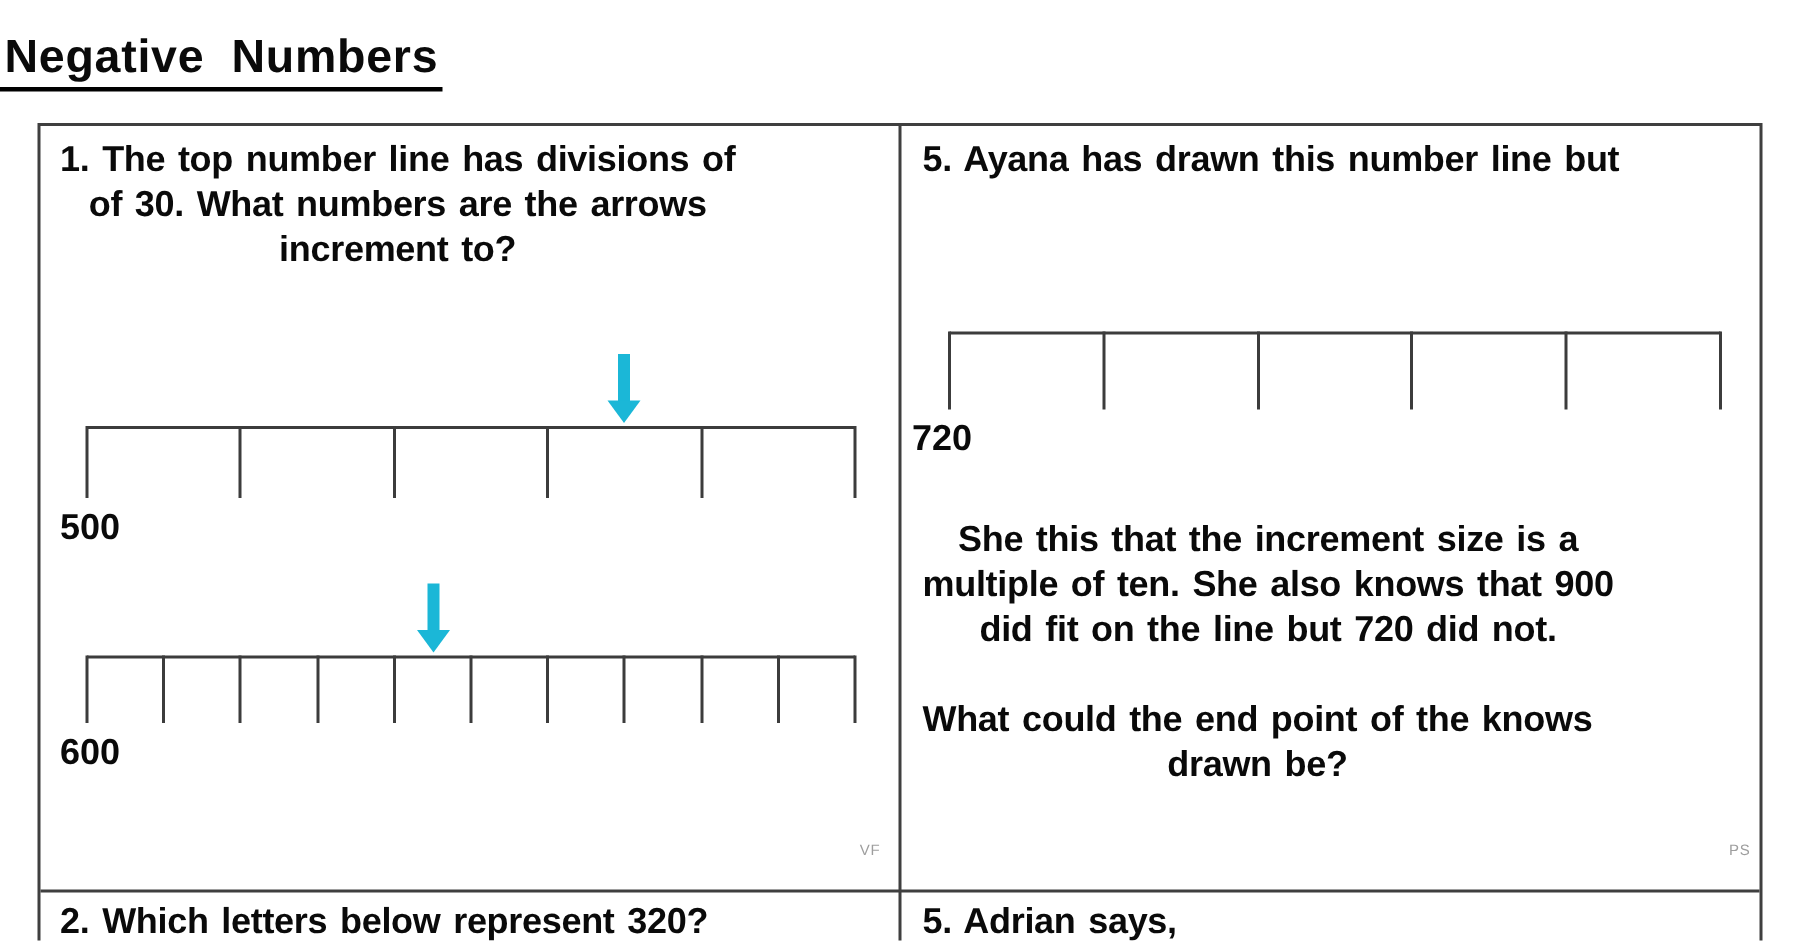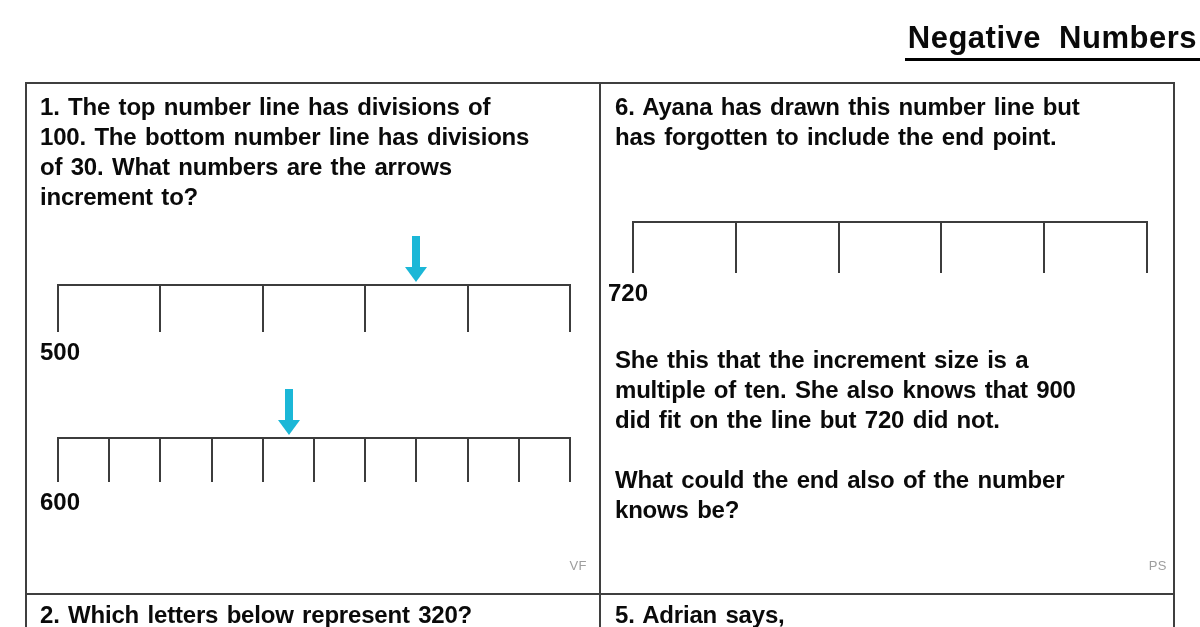--- a/index.html
+++ b/index.html
@@ -5,21 +5,21 @@
   html, body {
     margin: 0; padding: 0;
     width: 1200px; height: 627px;
     overflow: hidden;
     background: #ffffff;
     font-family: "Liberation Sans", sans-serif;
   }
   .page { position: relative; width: 1200px; height: 627px; background: #fff; }
 
   
-  .title-wrap { position: absolute; top: 20px; left: 0; width: 100%; text-align: right; }
+  .title-wrap { position: absolute; top: 20px; left: 0; width: 100%; text-align: left; }
   .title {
     display: inline-block;
     font-size: 31px; font-weight: bold; color: #0a0a0a;
     letter-spacing: 0.5px; word-spacing: 9px;
     border-bottom: 3px solid #000;
     padding: 0 3px 2px 3px;
   }
 
   
   .table {
@@ -34,30 +34,30 @@
   .cell { position: absolute; }
   #cell-q1 { left: 0; top: 0; width: 572px; height: 509px; }
   #cell-q4 { left: 574px; top: 0; width: 572px; height: 509px; }
   #cell-q2 { left: 0; top: 511px; width: 572px; height: 185px; }
   #cell-q5 { left: 574px; top: 511px; width: 572px; height: 185px; }
 
   .qtext {
     position: absolute;
     font-size: 24px; font-weight: bold; color: #0a0a0a;
     line-height: 30px; white-space: nowrap;
-    letter-spacing: -0.2px; word-spacing: 2px;
+    letter-spacing: -0.2px; word-spacing: 2px; text-align: center;
   }
   #q1-text { left: 13px; top: 8px; }
   #q4-text { left: 14px; top: 8px; }
   #q4-para2 { left: 14px; top: 261px; }
   #q4-para3 { left: 14px; top: 381px; }
   #q2-text { left: 13px; top: 5px; }
   #q5-text { left: 14px; top: 5px; }
 
-  .marker { position: absolute; font-size: 13px; color: #9e9e9e; letter-spacing: 0.5px; }
+  .marker { position: absolute; font-size: 10px; color: #9e9e9e; letter-spacing: 0.5px; }
   #marker-vf { right: 12px; bottom: 20px; }
   #marker-ps { right: 6px; bottom: 20px; }
 
   
   .nl { position: absolute; height: 2px; }
   #nl-q1-top    { left: 31px; top: 200px; width: 512px; --tick-h: 48px; --label-dx: -18px; }
   #nl-q1-bottom { left: 31px; top: 353px; width: 512px; --tick-h: 45px; --label-dx: -18px; }
   #nl-q4        { left: 32px; top: 137px; width: 514px; --tick-h: 52px; --label-dx: -25px; }
 
   .nl-bar  { position: absolute; left: 0; right: 0; top: 0; height: 2px; background: #3c3c3c; }
@@ -81,21 +81,20 @@
 
   <div class="title-wrap">
     <span class="title">Negative Numbers</span>
   </div>
 
   <div class="table">
 
     <div class="cell" id="cell-q1">
       <div class="qtext" id="q1-text">
         <div>1. The top number line has divisions of</div>
-        <div>100. The bottom number line has divisions</div>
         <div>of 30. What numbers are the arrows</div>
         <div>increment to?</div>
       </div>
       <div class="nl" id="nl-q1-top">
           <div class="nl-bar"></div>
           <div class="nl-tick" style="left: calc(0% - 1px);"></div>
           <div class="nl-tick" style="left: calc(20% - 1px);"></div>
           <div class="nl-tick" style="left: calc(40% - 1px);"></div>
           <div class="nl-tick" style="left: calc(60% - 1px);"></div>
           <div class="nl-tick" style="left: calc(80% - 1px);"></div>
@@ -123,41 +122,40 @@
             <div class="nl-arrow-shaft"></div>
             <div class="nl-arrow-head"></div>
           </div>
           <div class="nl-label">600</div>
         </div>
       <div class="marker" id="marker-vf">VF</div>
     </div>
 
     <div class="cell" id="cell-q4">
       <div class="qtext" id="q4-text">
-        <div>6. Ayana has drawn this number line but</div>
-        <div>has forgotten to include the end point.</div>
+        <div>5. Ayana has drawn this number line but</div>
       </div>
       <div class="nl" id="nl-q4">
           <div class="nl-bar"></div>
           <div class="nl-tick" style="left: calc(0% - 1px);"></div>
           <div class="nl-tick" style="left: calc(20% - 1px);"></div>
           <div class="nl-tick" style="left: calc(40% - 1px);"></div>
           <div class="nl-tick" style="left: calc(60% - 1px);"></div>
           <div class="nl-tick" style="left: calc(80% - 1px);"></div>
           <div class="nl-tick" style="left: calc(100% - 1px);"></div>
           <div class="nl-label">720</div>
         </div>
       <div class="qtext" id="q4-para2">
         <div>She this that the increment size is a</div>
         <div>multiple of ten. She also knows that 900</div>
         <div>did fit on the line but 720 did not.</div>
       </div>
       <div class="qtext" id="q4-para3">
-        <div>What could the end also of the number</div>
-        <div>knows be?</div>
+        <div>What could the end point of the knows</div>
+        <div>drawn be?</div>
       </div>
       <div class="marker" id="marker-ps">PS</div>
     </div>
 
     <div class="divider-v"></div>
     <div class="divider-h"></div>
 
     <div class="cell" id="cell-q2">
       <div class="qtext" id="q2-text">
         <div>2. Which letters  below represent 320?</div>

